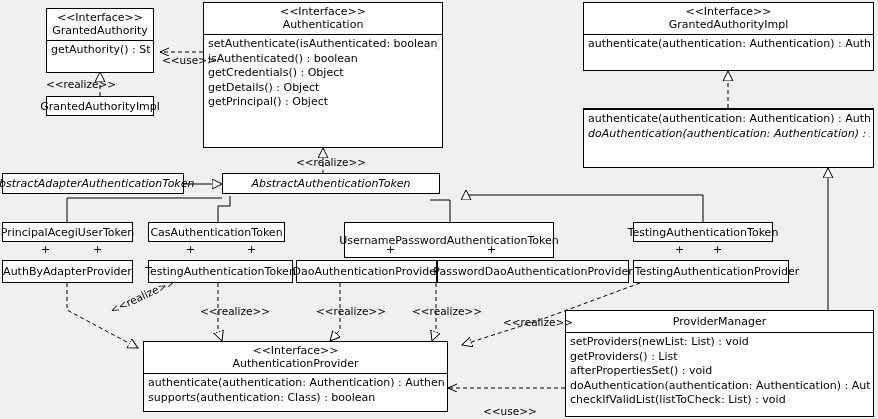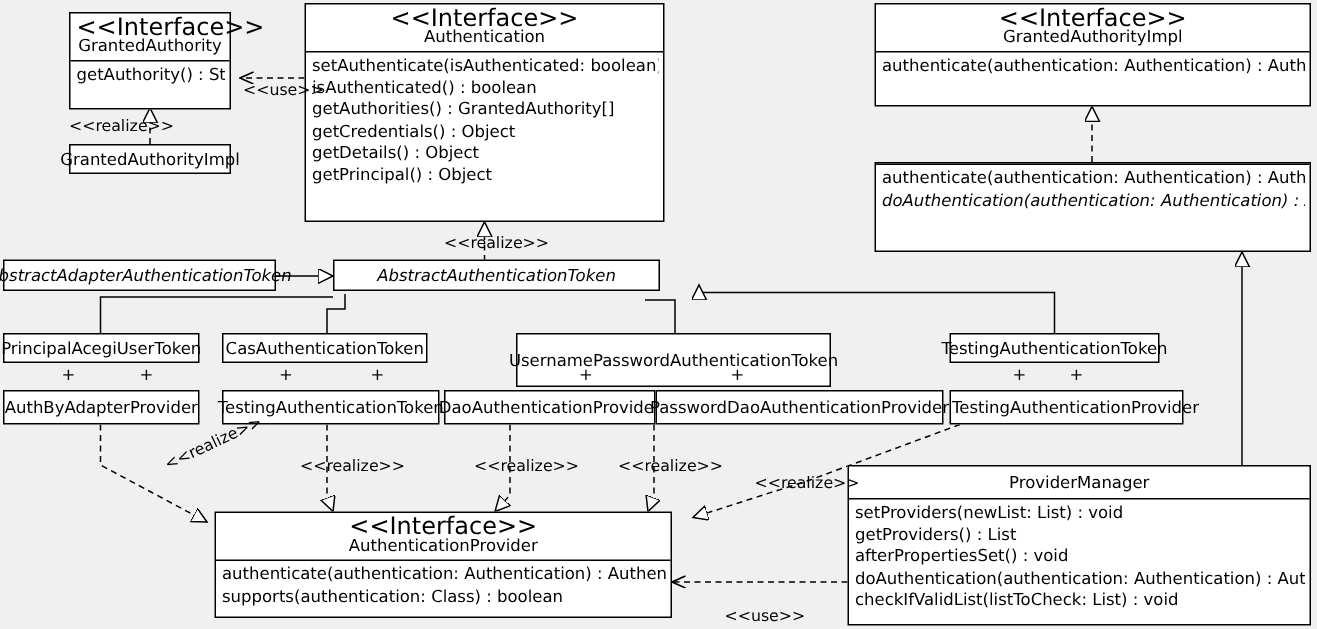--- a/index.html
+++ b/index.html
@@ -19,21 +19,21 @@
     background:#fff;
     border:1px solid #000;
     box-sizing:border-box;
     z-index:2;
   }
   .hdr{
     text-align:center;
     padding:2px 4px 3px 4px;
     line-height:13px;
   }
-  .iface{font-size:16px;}
+  .iface{font-size:11px;}
   .nm{font-weight:normal;}
   .nm.italic{font-style:italic;}
   .sep{border-top:1px solid #000;}
   .ops{padding:2px 3px 2px 4px;}
   .ops div{line-height:14.5px;white-space:nowrap;overflow:hidden;}
   .ops div.italic{font-style:italic;}
   .single{
     display:flex;align-items:center;justify-content:center;
     text-align:right;
     line-height:13px;
@@ -117,21 +117,20 @@
   <div class="lbl" style="left:162px;top:54px;">&lt;&lt;use&gt;&gt;</div>
 
   <div class="box" style="left:203px;top:2px;width:240px;height:146px;">
     <div class="hdr">
       <div class="iface">&lt;&lt;Interface&gt;&gt;</div>
       <div class="nm">Authentication</div>
     </div>
     <div class="sep ops">
       <div>setAuthenticate(isAuthenticated: boolean) : void</div>
       <div>isAuthenticated() : boolean</div>
-      <div>getAuthorities() : GrantedAuthority[]</div>
       <div>getCredentials() : Object</div>
       <div>getDetails() : Object</div>
       <div>getPrincipal() : Object</div>
     </div>
   </div>
   <div class="lbl" style="left:296px;top:156px;">&lt;&lt;realize&gt;&gt;</div>
 
   <div class="box" style="left:583px;top:2px;width:291px;height:69px;">
     <div class="hdr">
       <div class="iface">&lt;&lt;Interface&gt;&gt;</div>

